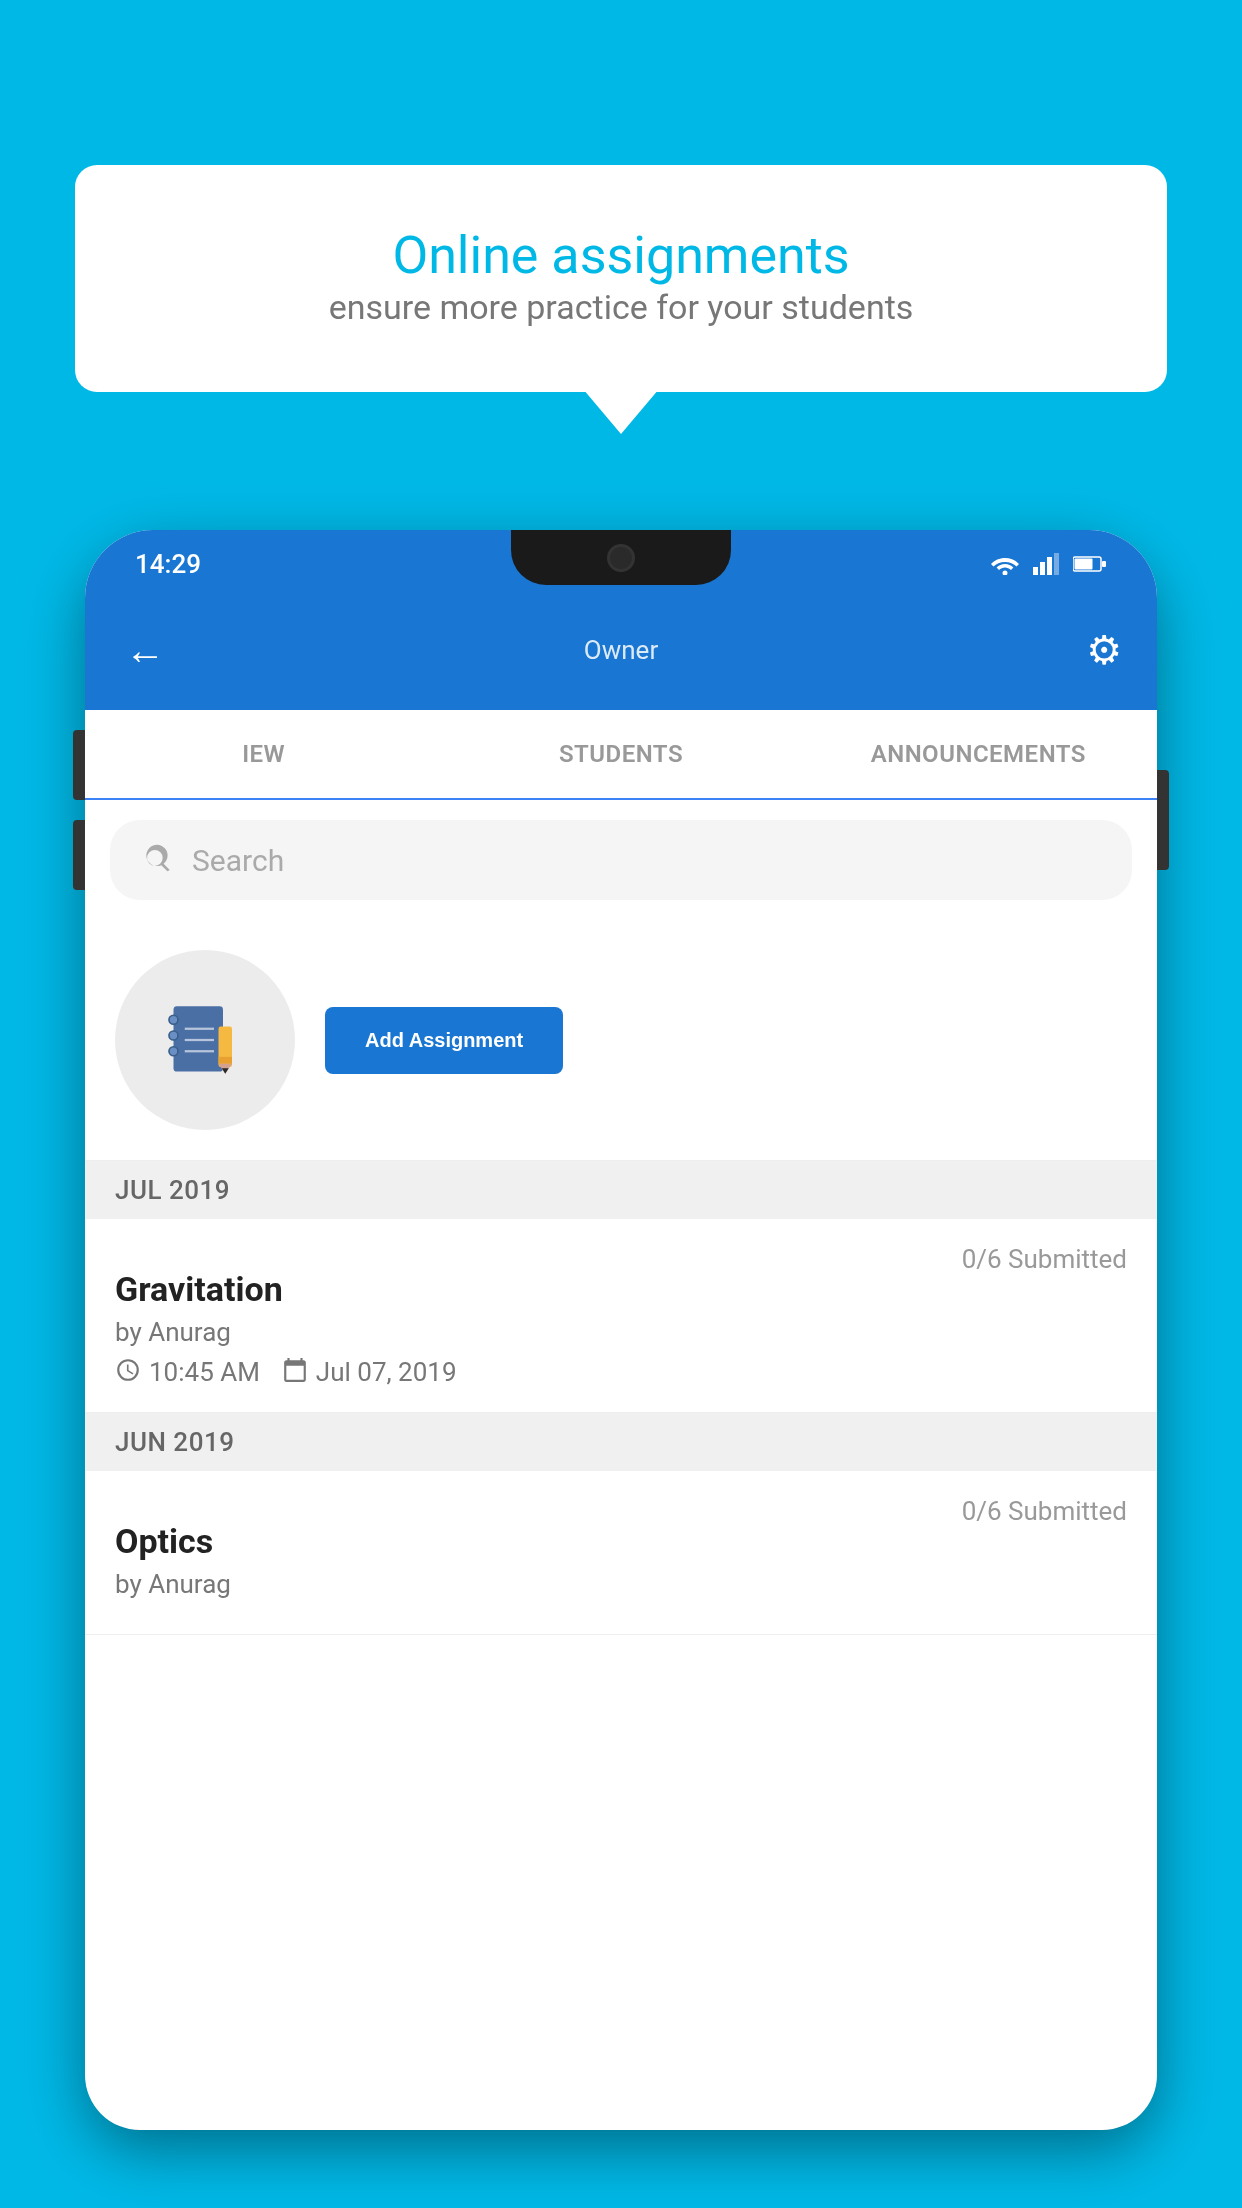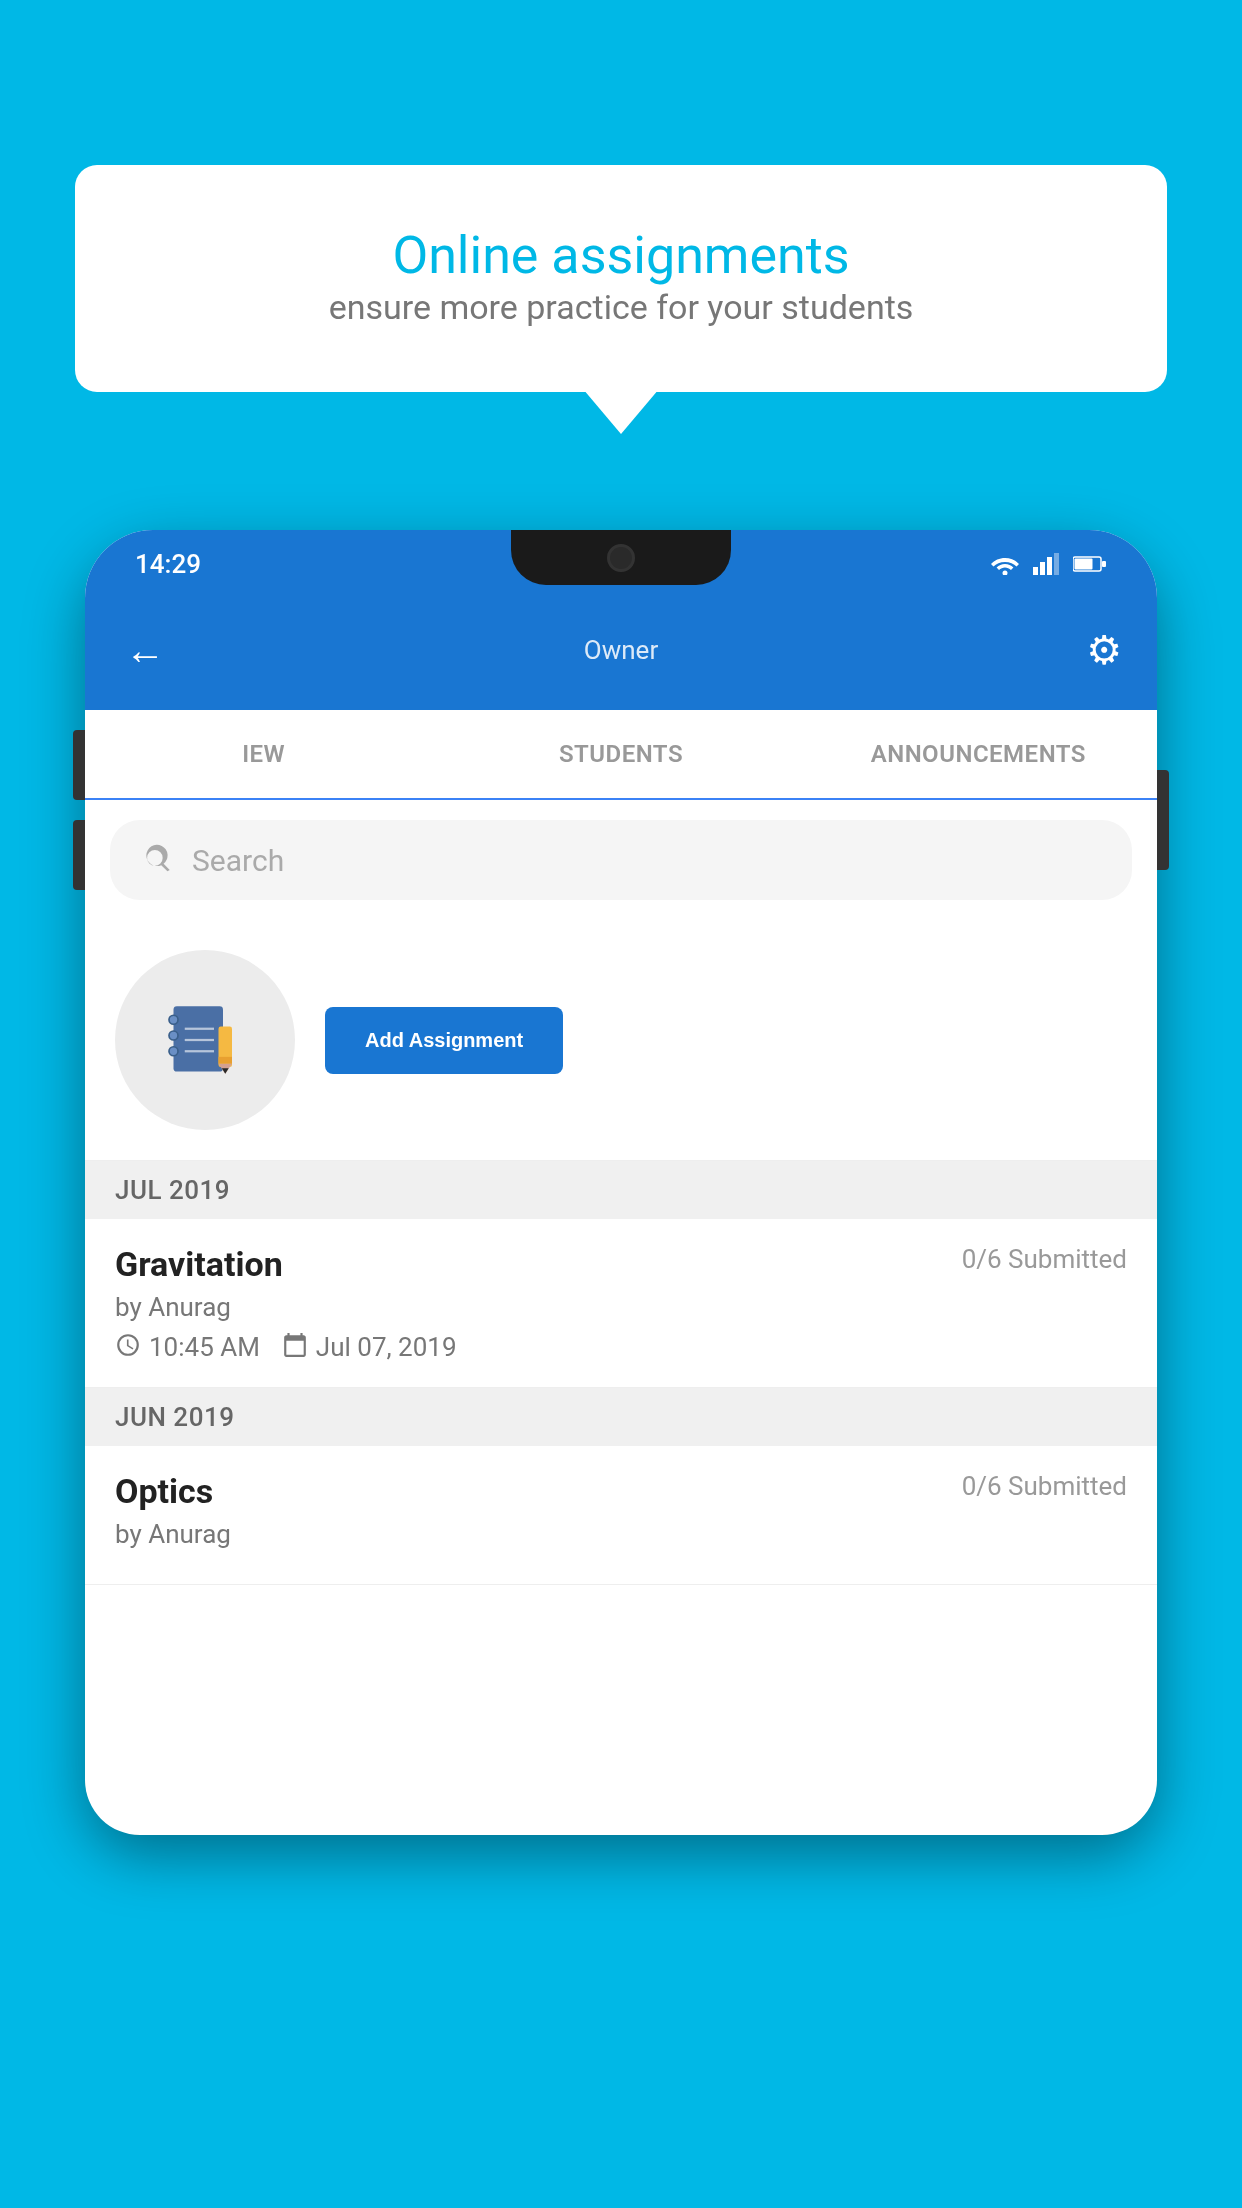--- a/index.html
+++ b/index.html
@@ -62,21 +62,21 @@
       left: 85px;
       right: 85px;
       bottom: 0;
     }
 
     .phone-outer {
       background: #a16207;
       border-radius: 80px 80px 60px 60px;
       padding: 0;
       width: 100%;
-      height: 1305px;
+      height: 1600px;
       position: relative;
       box-shadow: 0 20px 60px rgba(0,0,0,0.4);
     }
 
     
     .phone-notch {
       position: absolute;
       top: 0;
       left: 50%;
       transform: translateX(-50%);
@@ -298,20 +298,21 @@
       display: flex;
       justify-content: space-between;
       align-items: flex-start;
       margin-bottom: 8px;
     }
 
     .assignment-name {
       font-size: 34px;
       font-weight: 700;
       color: #222;
+      margin-top: 25px;
     }
 
     .assignment-submitted {
       font-size: 26px;
       color: #999;
     }
 
     .assignment-author {
       font-size: 26px;
       color: #777;

